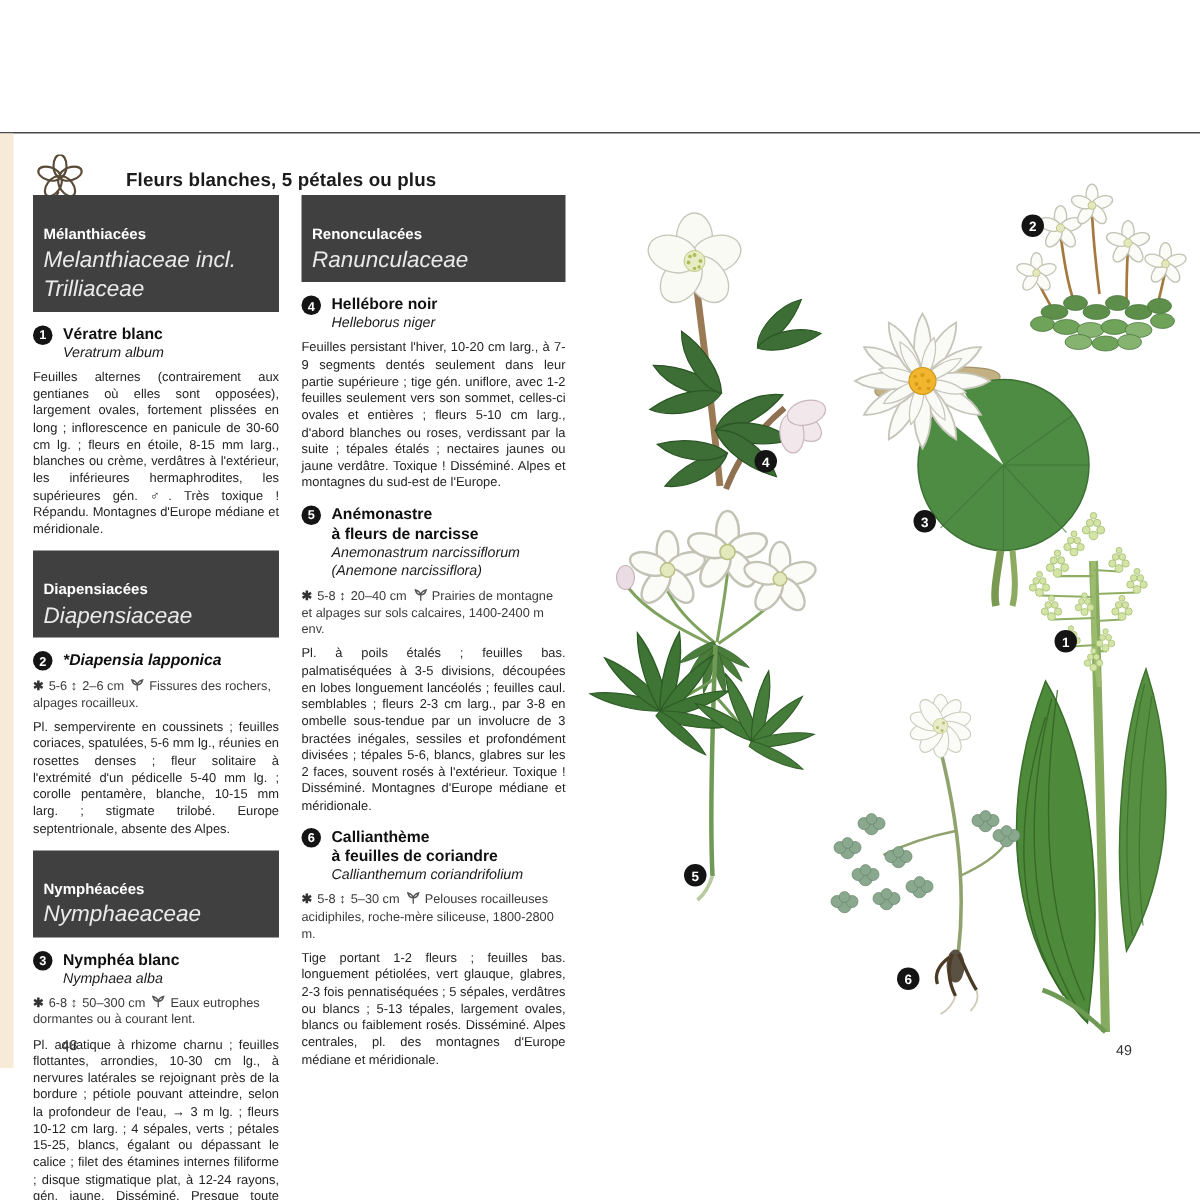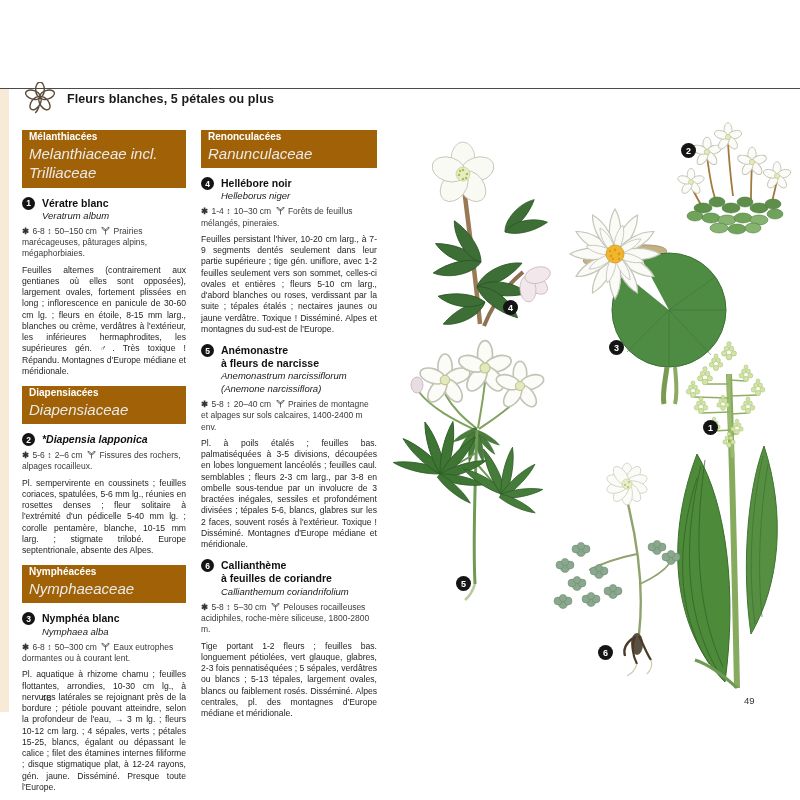--- a/index.html
+++ b/index.html
@@ -1,27 +1,27 @@
 <!DOCTYPE html>
 <html><head>
 <meta charset="utf-8">
 <style>
   html,body{margin:0;padding:0;}
   body{width:800px;height:800px;background:#ffffff;position:relative;overflow:hidden;
        font-family:"Liberation Sans", sans-serif;color:#222;}
   .topline{position:absolute;left:0;top:88px;width:800px;height:1px;background:#4a4a4a;}
   .edge-strip{position:absolute;left:0;top:89px;width:9px;height:623px;background:#f7ead6;}
-  .hdr{position:absolute;left:24px;top:82px;display:flex;align-items:center;gap:11px;}
+  .hdr{position:absolute;left:24px;top:103px;display:flex;align-items:center;gap:28px;}
   .hdr-title{font-size:12.5px;font-weight:bold;color:#1b1b1b;letter-spacing:0.1px;}
 
   .col{position:absolute;top:130px;}
   .col-left{left:22px;width:164px;}
   .col-mid{left:201px;width:176px;}
 
-  .fam{background:#a16207;color:#fff;padding:0 7px 5px 7px;margin-bottom:9px;}
+  .fam{background:#404040;color:#fff;padding:20px 7px 5px 7px;margin-bottom:9px;}
   .fam-name{font-size:10px;font-weight:bold;line-height:1.35;}
   .fam-latin{font-size:15px;font-style:italic;color:#eaeaea;line-height:1.3;}
 
   .sp-head{position:relative;padding-left:20px;margin:8px 0 4px 0;}
   .badge{position:absolute;left:0;top:0;width:13px;height:13px;border-radius:50%;
          background:#141414;color:#fff;font-size:8.5px;font-weight:bold;
          display:flex;align-items:center;justify-content:center;}
   .sp-name{font-size:10.5px;font-weight:bold;color:#101010;line-height:1.25;}
   .sp-name.lat{font-style:italic;}
   .sp-latin{font-size:9.5px;font-style:italic;color:#1a1a1a;line-height:1.3;}
@@ -67,30 +67,20 @@
     <div class="fam-name">Mélanthiacées</div>
     <div class="fam-latin">Melanthiaceae incl. Trilliaceae</div>
   </div>
 
   <div>
     <div class="sp-head">
       <div class="badge">1</div>
       <div class="sp-name">Vératre blanc</div>
       <div class="sp-latin">Veratrum album</div>
     </div>
-    <div class="info">
-      <span class="sym">✱</span>
-      <span>6-8</span>
-      <span class="sym">↕</span>
-      <span>50–150 cm</span>
-      <svg class="hab" width="9" height="9" viewBox="0 0 10 10">
-          <path d="M5,9.5 L5,4 M5,5 C3,5 1.5,3.5 1,1.5 C3,2 4.5,3 5,5 M5,5 C7,5 8.5,3.5 9,1.5 C7,2 5.5,3 5,5" stroke="#555" fill="none" stroke-width="1"></path>
-        </svg>
-      <span>Prairies marécageuses, pâturages alpins, mégaphorbiaies.</span>
-    </div>
     <div class="desc">Feuilles alternes (contrairement aux gentianes où elles sont opposées), largement ovales, fortement plissées en long ; inflorescence en panicule de 30-60 cm lg. ; fleurs en étoile, 8-15 mm larg., blanches ou crème, verdâtres à l'extérieur, les inférieures hermaphrodites, les supérieures gén. ♂. Très toxique ! Répandu. Montagnes d'Europe médiane et méridionale.</div>
   </div>
 
   <div class="fam">
     <div class="fam-name">Diapensiacées</div>
     <div class="fam-latin">Diapensiaceae</div>
   </div>
 
   <div>
     <div class="sp-head">
@@ -140,30 +130,20 @@
   <div class="fam">
     <div class="fam-name">Renonculacées</div>
     <div class="fam-latin">Ranunculaceae</div>
   </div>
 
   <div>
     <div class="sp-head">
       <div class="badge">4</div>
       <div class="sp-name">Hellébore noir</div>
       <div class="sp-latin">Helleborus niger</div>
-    </div>
-    <div class="info">
-      <span class="sym">✱</span>
-      <span>1-4</span>
-      <span class="sym">↕</span>
-      <span>10–30 cm</span>
-      <svg class="hab" width="9" height="9" viewBox="0 0 10 10">
-          <path d="M5,9.5 L5,4 M5,5 C3,5 1.5,3.5 1,1.5 C3,2 4.5,3 5,5 M5,5 C7,5 8.5,3.5 9,1.5 C7,2 5.5,3 5,5" stroke="#555" fill="none" stroke-width="1"></path>
-        </svg>
-      <span>Forêts de feuillus mélangés, pineraies.</span>
     </div>
     <div class="desc">Feuilles persistant l'hiver, 10-20 cm larg., à 7-9 segments dentés seulement dans leur partie supérieure ; tige gén. uniflore, avec 1-2 feuilles seulement vers son sommet, celles-ci ovales et entières ; fleurs 5-10 cm larg., d'abord blanches ou roses, verdissant par la suite ; tépales étalés ; nectaires jaunes ou jaune verdâtre. Toxique ! Disséminé. Alpes et montagnes du sud-est de l'Europe.</div>
   </div>
 
   <div>
     <div class="sp-head">
       <div class="badge">5</div>
       <div class="sp-name">Anémonastre</div>
       <div class="sp-name">à fleurs de narcisse</div>
       <div class="sp-latin">Anemonastrum narcissiflorum</div>

